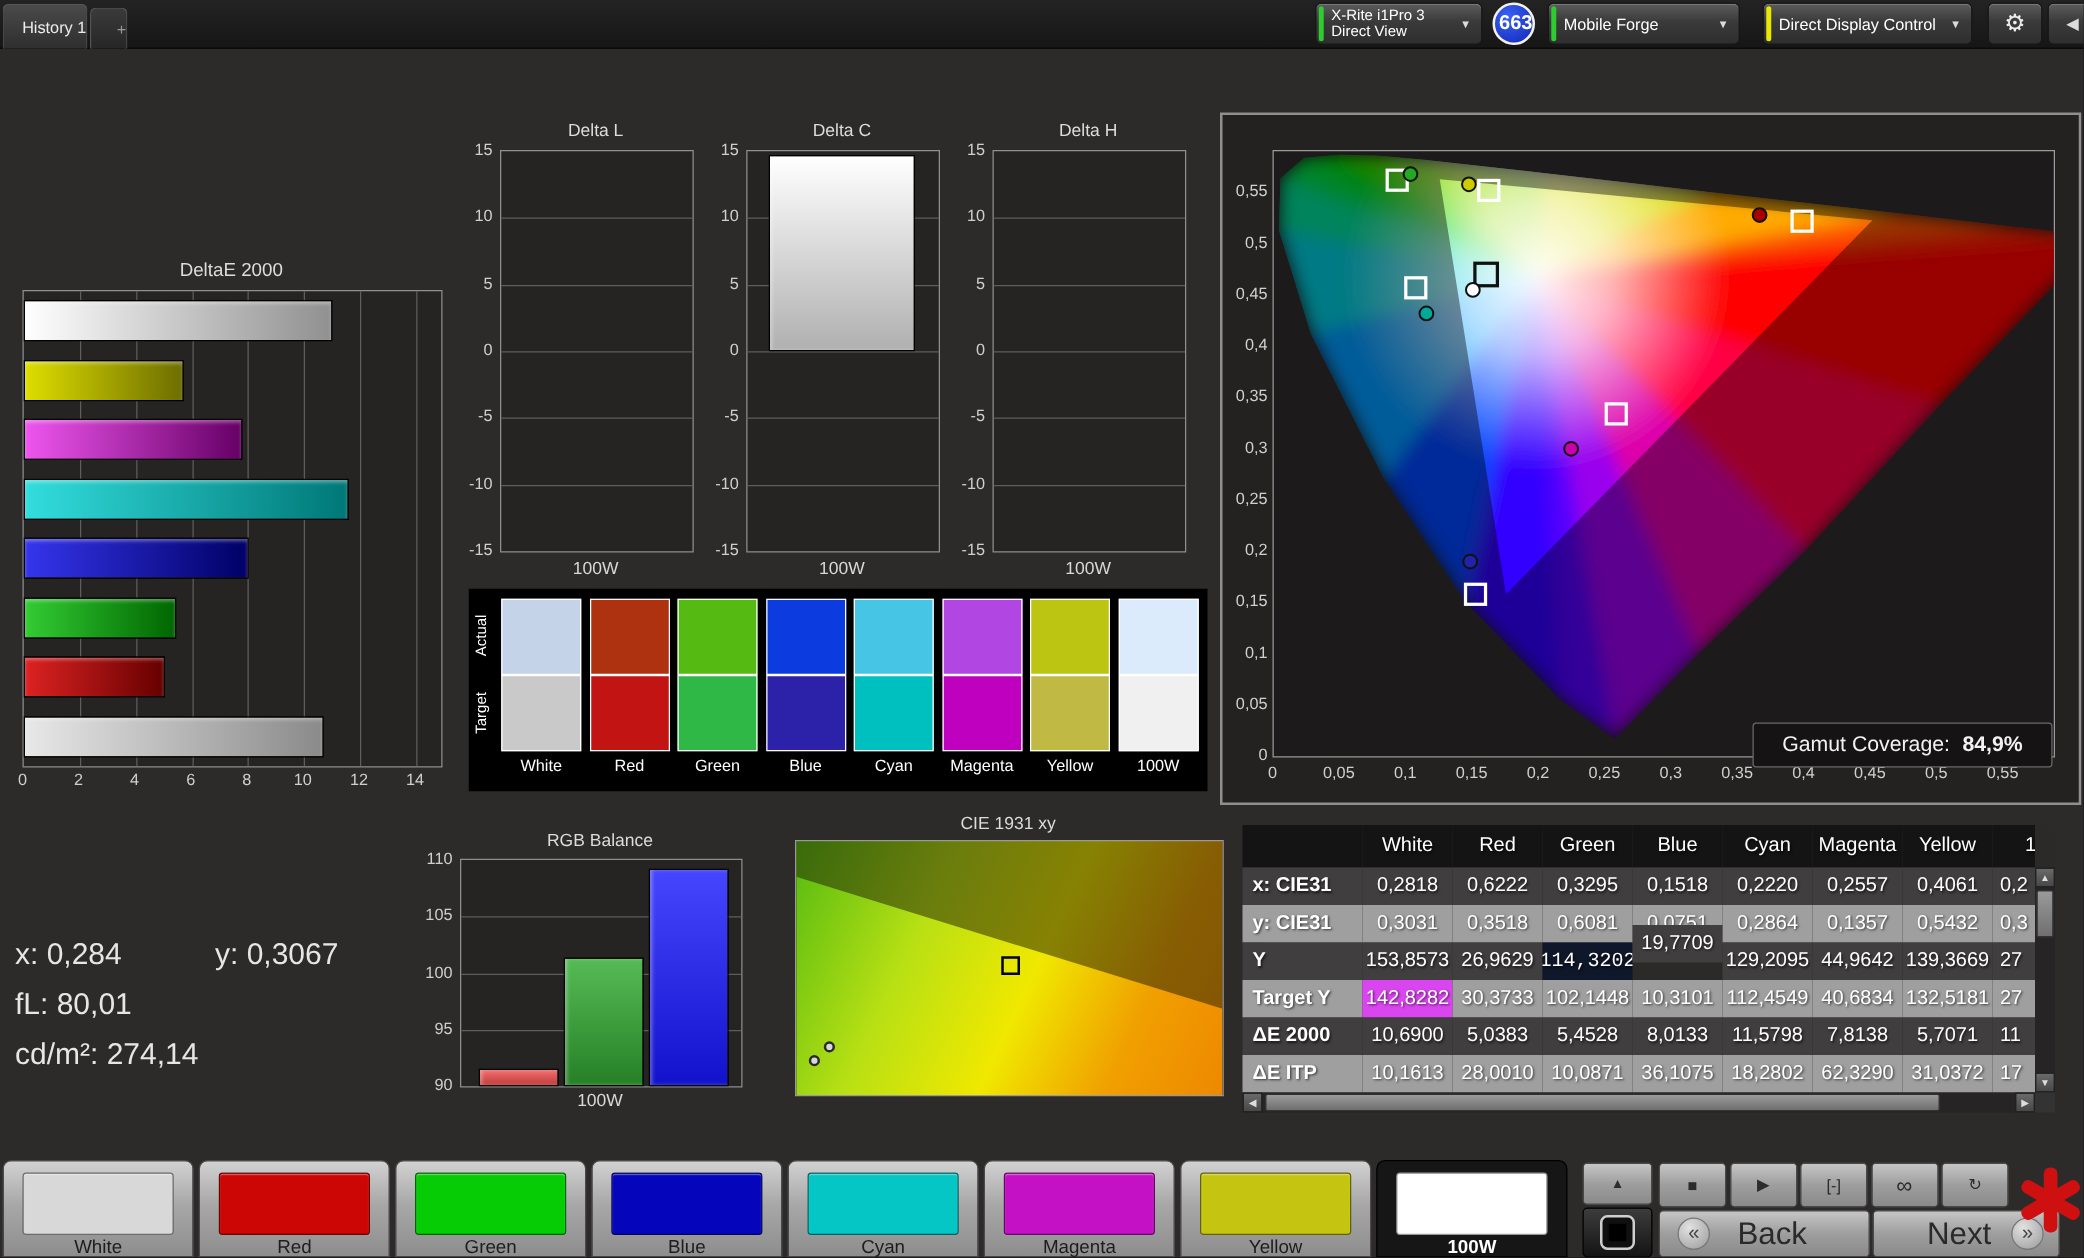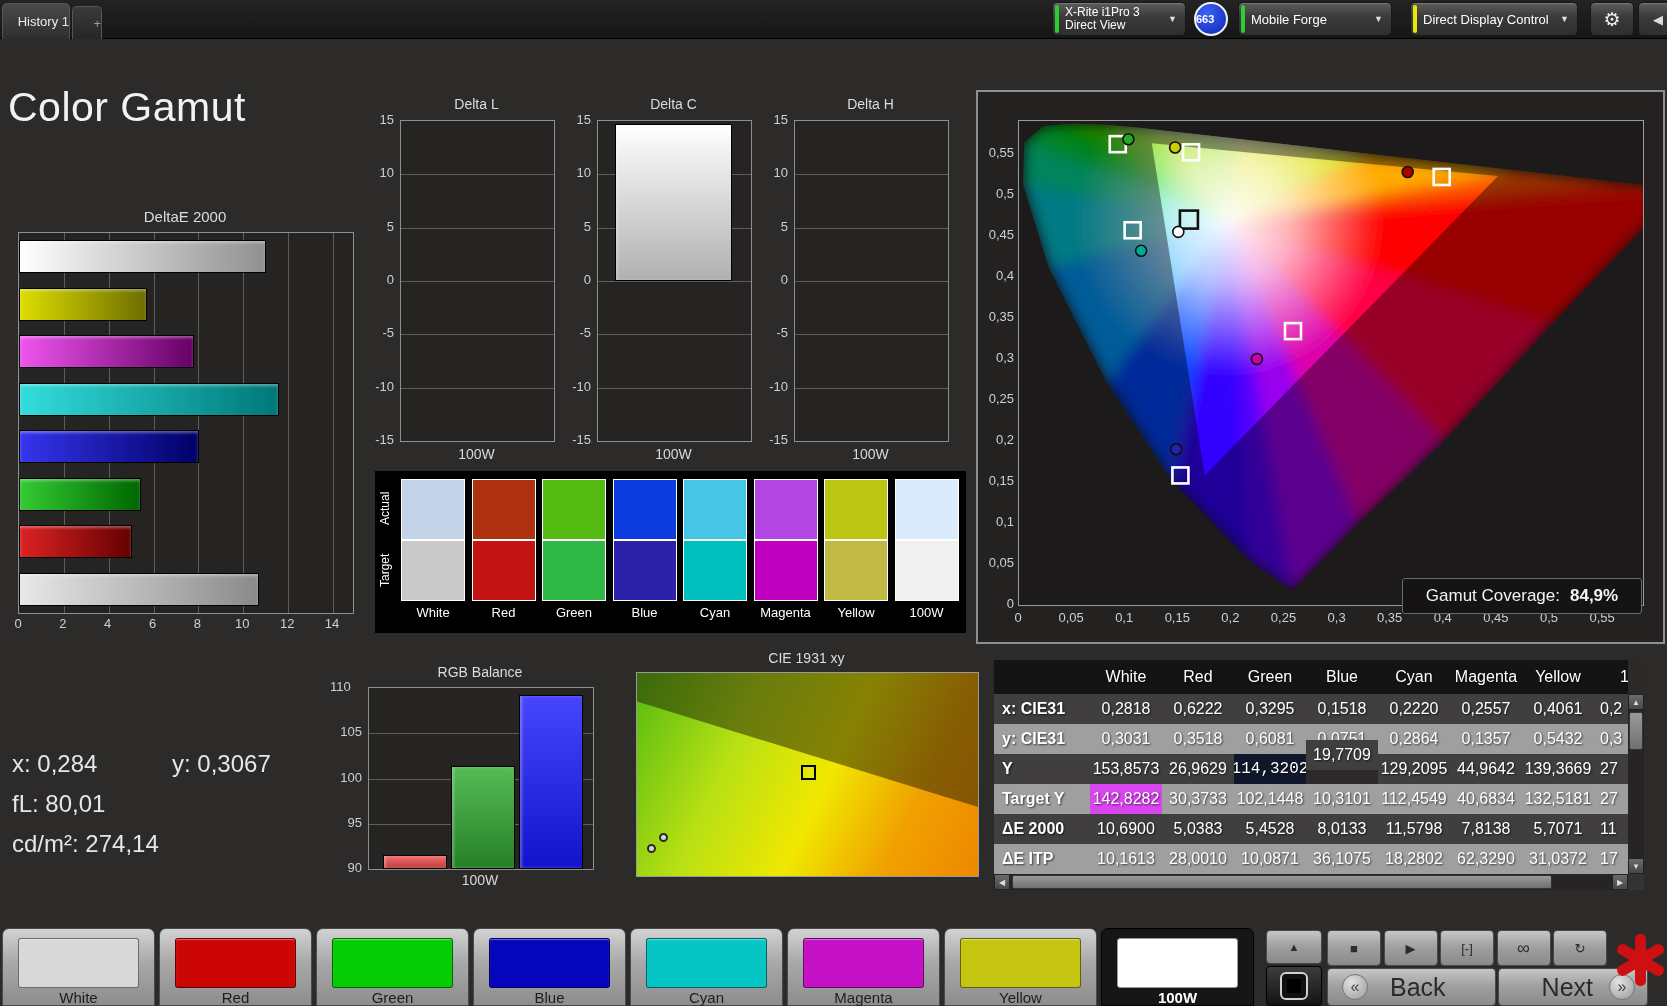--- a/index.html
+++ b/index.html
@@ -13,21 +13,21 @@
     border:1px solid #555;border-bottom:none;border-radius:5px 5px 0 0;color:#ececec;
     font-size:13px;display:flex;align-items:center;justify-content:flex-end;}
   .tb-btn{position:absolute;top:2px;height:34px;background:linear-gradient(#5c5c5c,#3a3a3a 45%,#2e2e2e);
     border:1px solid #171717;border-radius:5px;box-shadow:inset 0 1px 0 rgba(255,255,255,.18);
     display:flex;align-items:center;box-sizing:border-box;color:#fff;}
   .stripe{position:absolute;left:2px;top:2px;bottom:2px;width:4px;border-radius:2px;}
   .dd-text{margin-left:12px;font-size:12px;line-height:13px;flex:1;}
   .dd-arrow{font-size:9px;color:#dcdcdc;margin:0 8px;}
   #badge{position:absolute;left:1194px;top:2px;width:34px;height:34px;border-radius:50%;
     background:radial-gradient(circle at 35% 30%,#3a62f2,#1026b8);border:2px solid #f2f2f2;
-    box-sizing:border-box;display:flex;align-items:center;justify-content:flex-start;font-size:11px;font-weight:bold;color:#fff;}
+    box-sizing:border-box;display:flex;align-items:center;justify-content:flex-end;font-size:16px;font-weight:bold;color:#fff;}
   
   .chart-plot{position:absolute;background:#262323;border:1px solid #8f8f8f;box-sizing:content-box;}
   .chart-title{position:absolute;text-align:center;font-size:15px;color:#dcdcdc;}
   .gridv{position:absolute;top:0;bottom:0;width:1px;background:#5f5c5c;}
   .gridh{position:absolute;left:0;right:0;height:1px;background:#5f5c5c;}
   .tick{position:absolute;font-size:13px;color:#cfcfcf;}
   .hbar{position:absolute;border:1px solid #000;box-sizing:border-box;box-shadow:inset 0 2px 3px rgba(255,255,255,.35);}
   .vbar{position:absolute;border:1px solid #000;box-sizing:border-box;box-shadow:inset 2px 0 3px rgba(255,255,255,.3);}
   .lbl-100w{position:absolute;text-align:center;font-size:14px;color:#d8d8d8;}
   
@@ -129,21 +129,20 @@
     </div>
 
     <div class="tb-btn" style="left:1590px;width:44px;justify-content:center;">
       <span style="font-size:19px;color:#ececec;">⚙</span>
     </div>
     <div class="tb-btn" style="left:1638px;width:40px;justify-content:center;">
       <span style="font-size:13px;color:#dcdcdc;">◀</span>
     </div>
   </div>
 
-  <div class="abs" style="left:8px;top:84px;font-size:41px;color:#f2f2f2;letter-spacing:.5px;">Color Gamut</div>
 
   <div class="chart-title" style="left:18px;top:208px;width:334px;">DeltaE 2000</div>
   <div class="chart-plot" id="de-plot" style="left:18px;top:232px;width:334px;height:380px;">
       <div class="gridv" style="left: 44.8571px;"></div>
       <div class="gridv" style="left: 89.7143px;"></div>
       <div class="gridv" style="left: 134.571px;"></div>
       <div class="gridv" style="left: 179.429px;"></div>
       <div class="gridv" style="left: 224.286px;"></div>
       <div class="gridv" style="left: 269.143px;"></div>
       <div class="gridv" style="left: 314px;"></div>
@@ -345,21 +344,21 @@
   <div class="chart-title" style="left:368px;top:664px;width:224px;font-size:14px;">RGB Balance</div>
   <div class="chart-plot" id="rgb-plot" style="left:368px;top:687px;width:224px;height:181px;">
       <div class="gridh" style="top: 45.25px;"></div>
       <div class="gridh" style="top: 90.5px;"></div>
       <div class="gridh" style="top: 135.75px;"></div>
       <div class="vbar" style="left: 14px; top: 167.425px; width: 64px; height: 13.575px; background: linear-gradient(rgb(240, 112, 112), rgb(194, 58, 58));"></div>
       <div class="vbar" style="left: 82px; top: 77.83px; width: 64px; height: 103.17px; background: linear-gradient(rgb(85, 187, 85), rgb(38, 128, 38));"></div>
       <div class="vbar" style="left: 150px; top: 7.24px; width: 64px; height: 173.76px; background: linear-gradient(rgb(70, 70, 255), rgb(18, 18, 204));"></div>
     </div>
   <div id="rgb-ticks">
-      <div class="tick" style="left: 330px; top: 679px; width: 32px; ">110</div>
+      <div class="tick" style="left: 330px; top: 679px; width: 32px; text-align: right;">110</div>
       <div class="tick" style="left: 330px; top: 724.25px; width: 32px; text-align: right;">105</div>
       <div class="tick" style="left: 330px; top: 769.5px; width: 32px; text-align: right;">100</div>
       <div class="tick" style="left: 330px; top: 814.75px; width: 32px; text-align: right;">95</div>
       <div class="tick" style="left: 330px; top: 860px; width: 32px; text-align: right;">90</div>
     </div>
   <div class="lbl-100w" style="left:368px;top:872px;width:224px;">100W</div>
 
   <div class="chart-title" style="left:636px;top:650px;width:341px;font-size:14px;">CIE 1931 xy</div>
   <div id="cie31">
     <div id="cie31-bg"></div>

